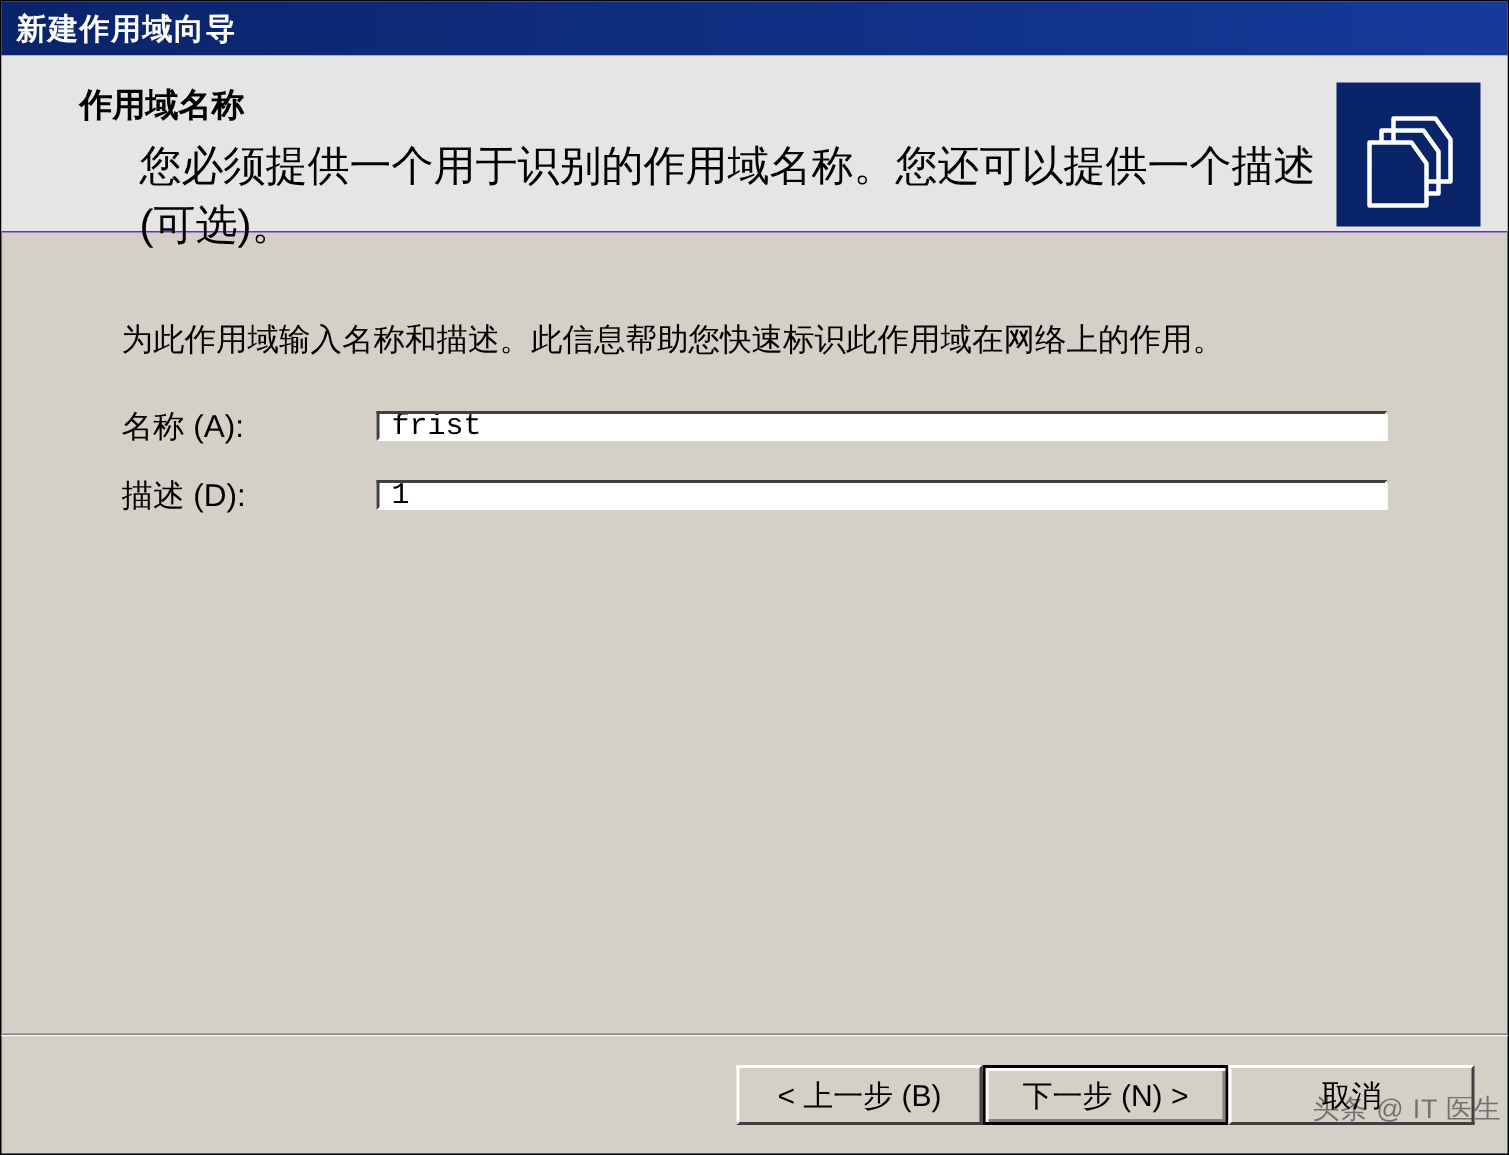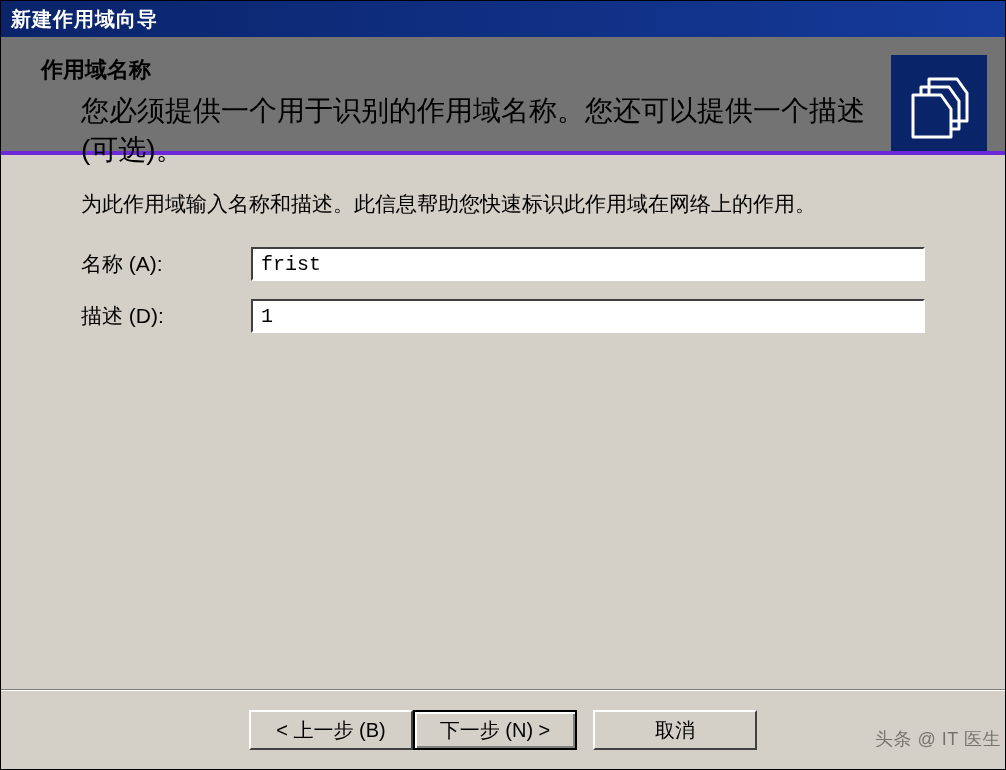--- a/index.html
+++ b/index.html
@@ -23,26 +23,26 @@
     background: linear-gradient(to right, #0a246a 0%, #153a9a 100%);
     color: #fff;
     display: flex;
     align-items: center;
     padding: 0 10px;
     font-size: 20px;
     font-weight: bold;
     letter-spacing: 1px;
   }
   .header {
-    background: #737373;
+    background: #e5e5e5;
     height: 118px;
-    border-bottom: 4px solid #6d28d9;
+    border-bottom: 1px solid #6d28d9;
     display: flex;
     align-items: flex-start;
-    padding: 18px 16px 0 40px;
+    padding: 18px 16px 0 52px;
     position: relative;
   }
   .header-text {
     flex: 1;
     color: #000;
   }
   .header-title {
     font-size: 22px;
     font-weight: bold;
     margin-bottom: 6px;
@@ -63,56 +63,57 @@
   }
   .content {
     flex: 1;
     padding: 34px 80px 0 80px;
     color: #000;
     font-size: 21px;
   }
   .desc {
     line-height: 1.45;
     margin-bottom: 28px;
+    margin-top: 23px;
   }
   .form-row {
     display: flex;
     align-items: center;
     margin-bottom: 18px;
   }
   .form-label {
     width: 170px;
     font-size: 21px;
   }
   .text-input {
     flex: 1;
-    height: 34px;
+    height: 20px;
     border-top: 2px solid #404040;
     border-left: 2px solid #404040;
     border-right: 2px solid #ffffff;
     border-bottom: 2px solid #ffffff;
     background: #ffffff;
     font-family: "Courier New", monospace;
     font-size: 20px;
     padding: 2px 8px;
     outline: none;
   }
   .separator {
     height: 2px;
     background: #808080;
     border-bottom: 1px solid #ffffff;
     margin: 0;
   }
   .footer {
     height: 78px;
     display: flex;
     align-items: center;
-    justify-content: center;
+    justify-content: flex-end;
     padding: 0 22px;
-    gap: 16px;
+    gap: 0px;
   }
   .btn {
     height: 40px;
     min-width: 164px;
     background: #d4d0c8;
     border-top: 2px solid #ffffff;
     border-left: 2px solid #ffffff;
     border-right: 2px solid #404040;
     border-bottom: 2px solid #404040;
     font-size: 20px;

